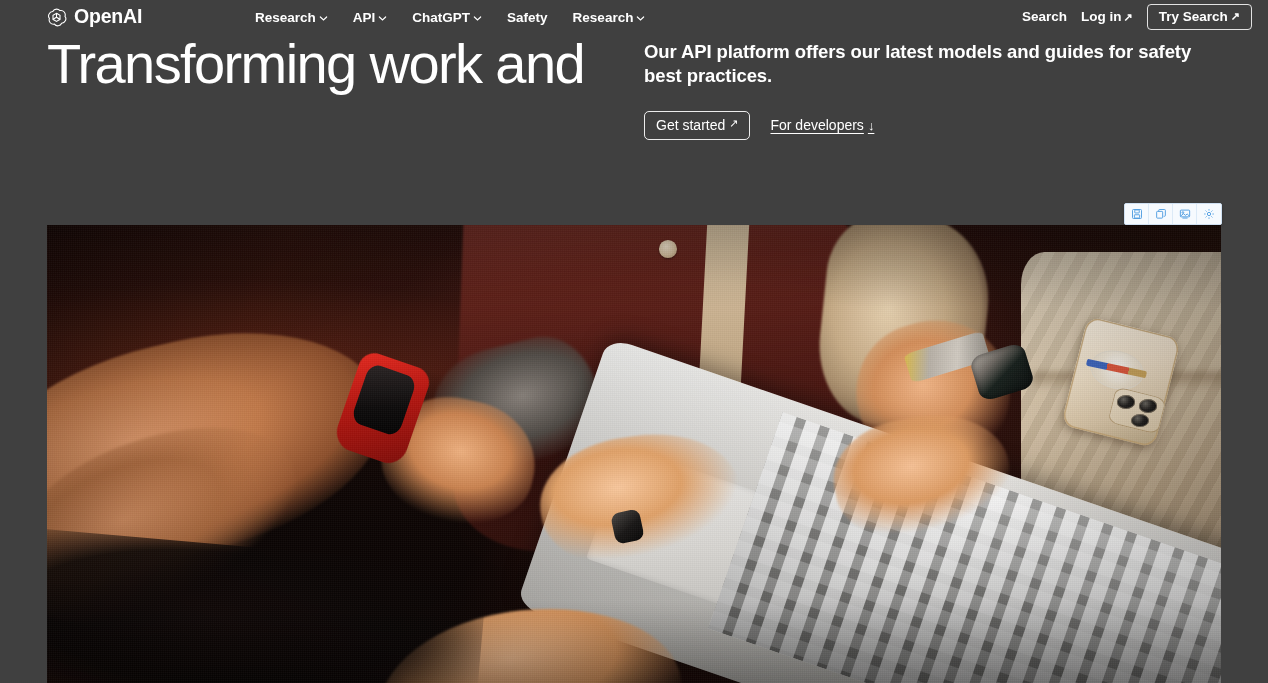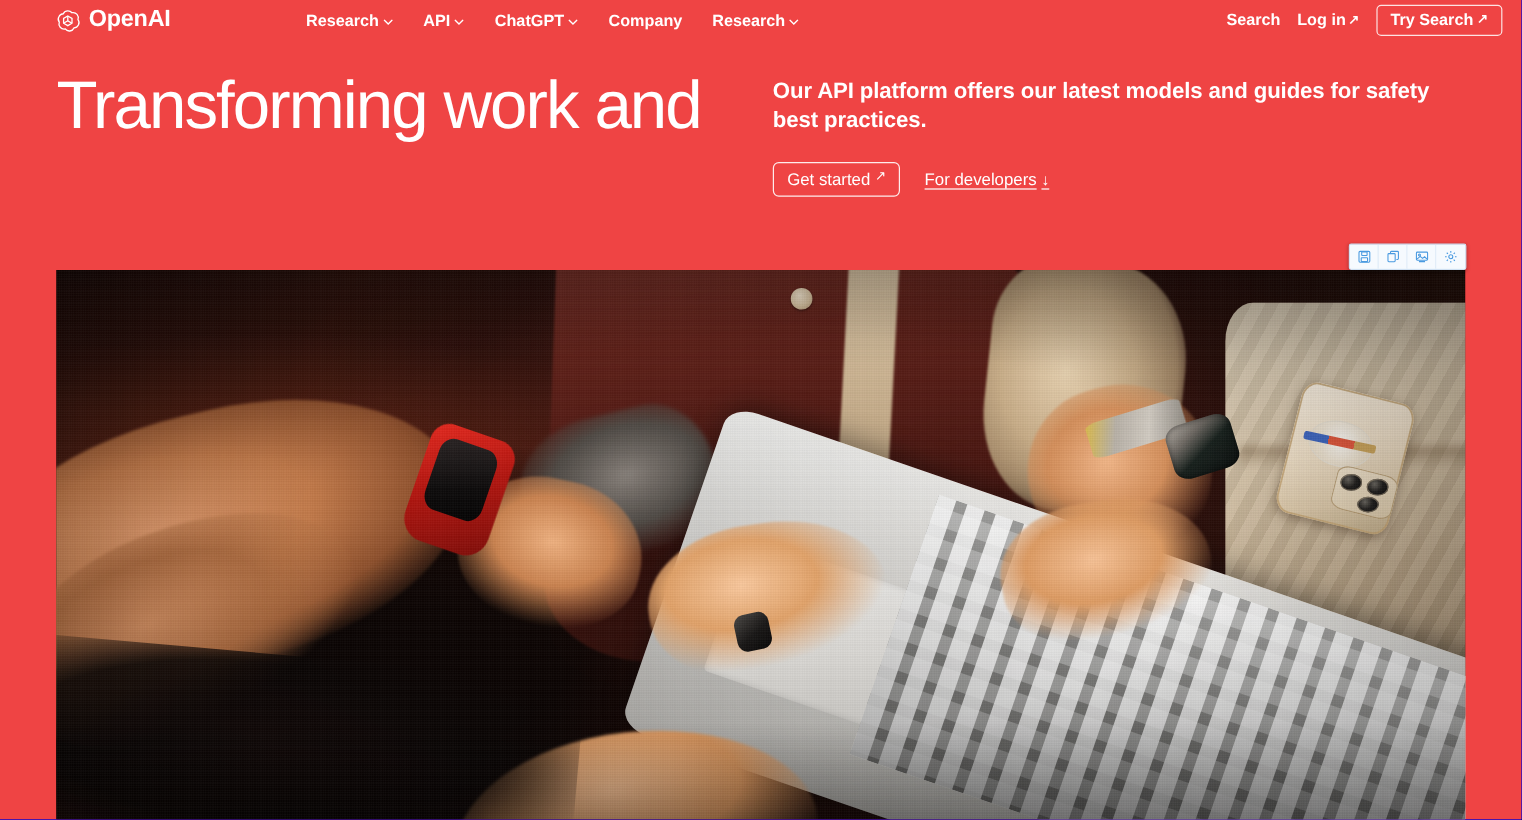--- a/index.html
+++ b/index.html
@@ -9,21 +9,21 @@
     height: 683px;
     overflow: hidden;
     background: #0000ff;
     font-family: "Liberation Sans", sans-serif;
   }
 
   .page {
     position: relative;
     width: 1268px;
     height: 683px;
-    background: #ef4444;
+    background: #404040;
     overflow: hidden;
   }
 
   
   .site-header {
     position: absolute;
     top: 0; left: 0;
     width: 1268px;
     height: 34px;
     display: flex;
@@ -114,21 +114,21 @@
     display: flex;
     align-items: center;
     gap: 3px;
     line-height: 1;
     font-family: "Liberation Sans", sans-serif;
   }
 
   
   .hero {
     position: absolute;
-    top: 54px;
+    top: 30px;
     left: 0;
     width: 1268px;
     height: 170px;
   }
 
   .hero-title {
     position: absolute;
     left: 47px;
     top: 6px;
     width: 580px;
@@ -534,21 +534,21 @@
       </div>
       <div class="nav-item">
         <span>ChatGPT</span>
         <span class="chev">
           <svg viewBox="0 0 10 10" width="9" height="9">
               <path d="M1.5 3.3 5 6.6l3.5-3.3" fill="none" stroke="#fff" stroke-width="1.3" stroke-linecap="round"></path>
             </svg>
         </span>
       </div>
       <div class="nav-item">
-        <span>Company</span>
+        <span>Safety</span>
       </div>
       <div class="nav-item">
         <span>Research</span>
         <span class="chev">
           <svg viewBox="0 0 10 10" width="9" height="9">
               <path d="M1.5 3.3 5 6.6l3.5-3.3" fill="none" stroke="#fff" stroke-width="1.3" stroke-linecap="round"></path>
             </svg>
         </span>
       </div>
     </nav>

